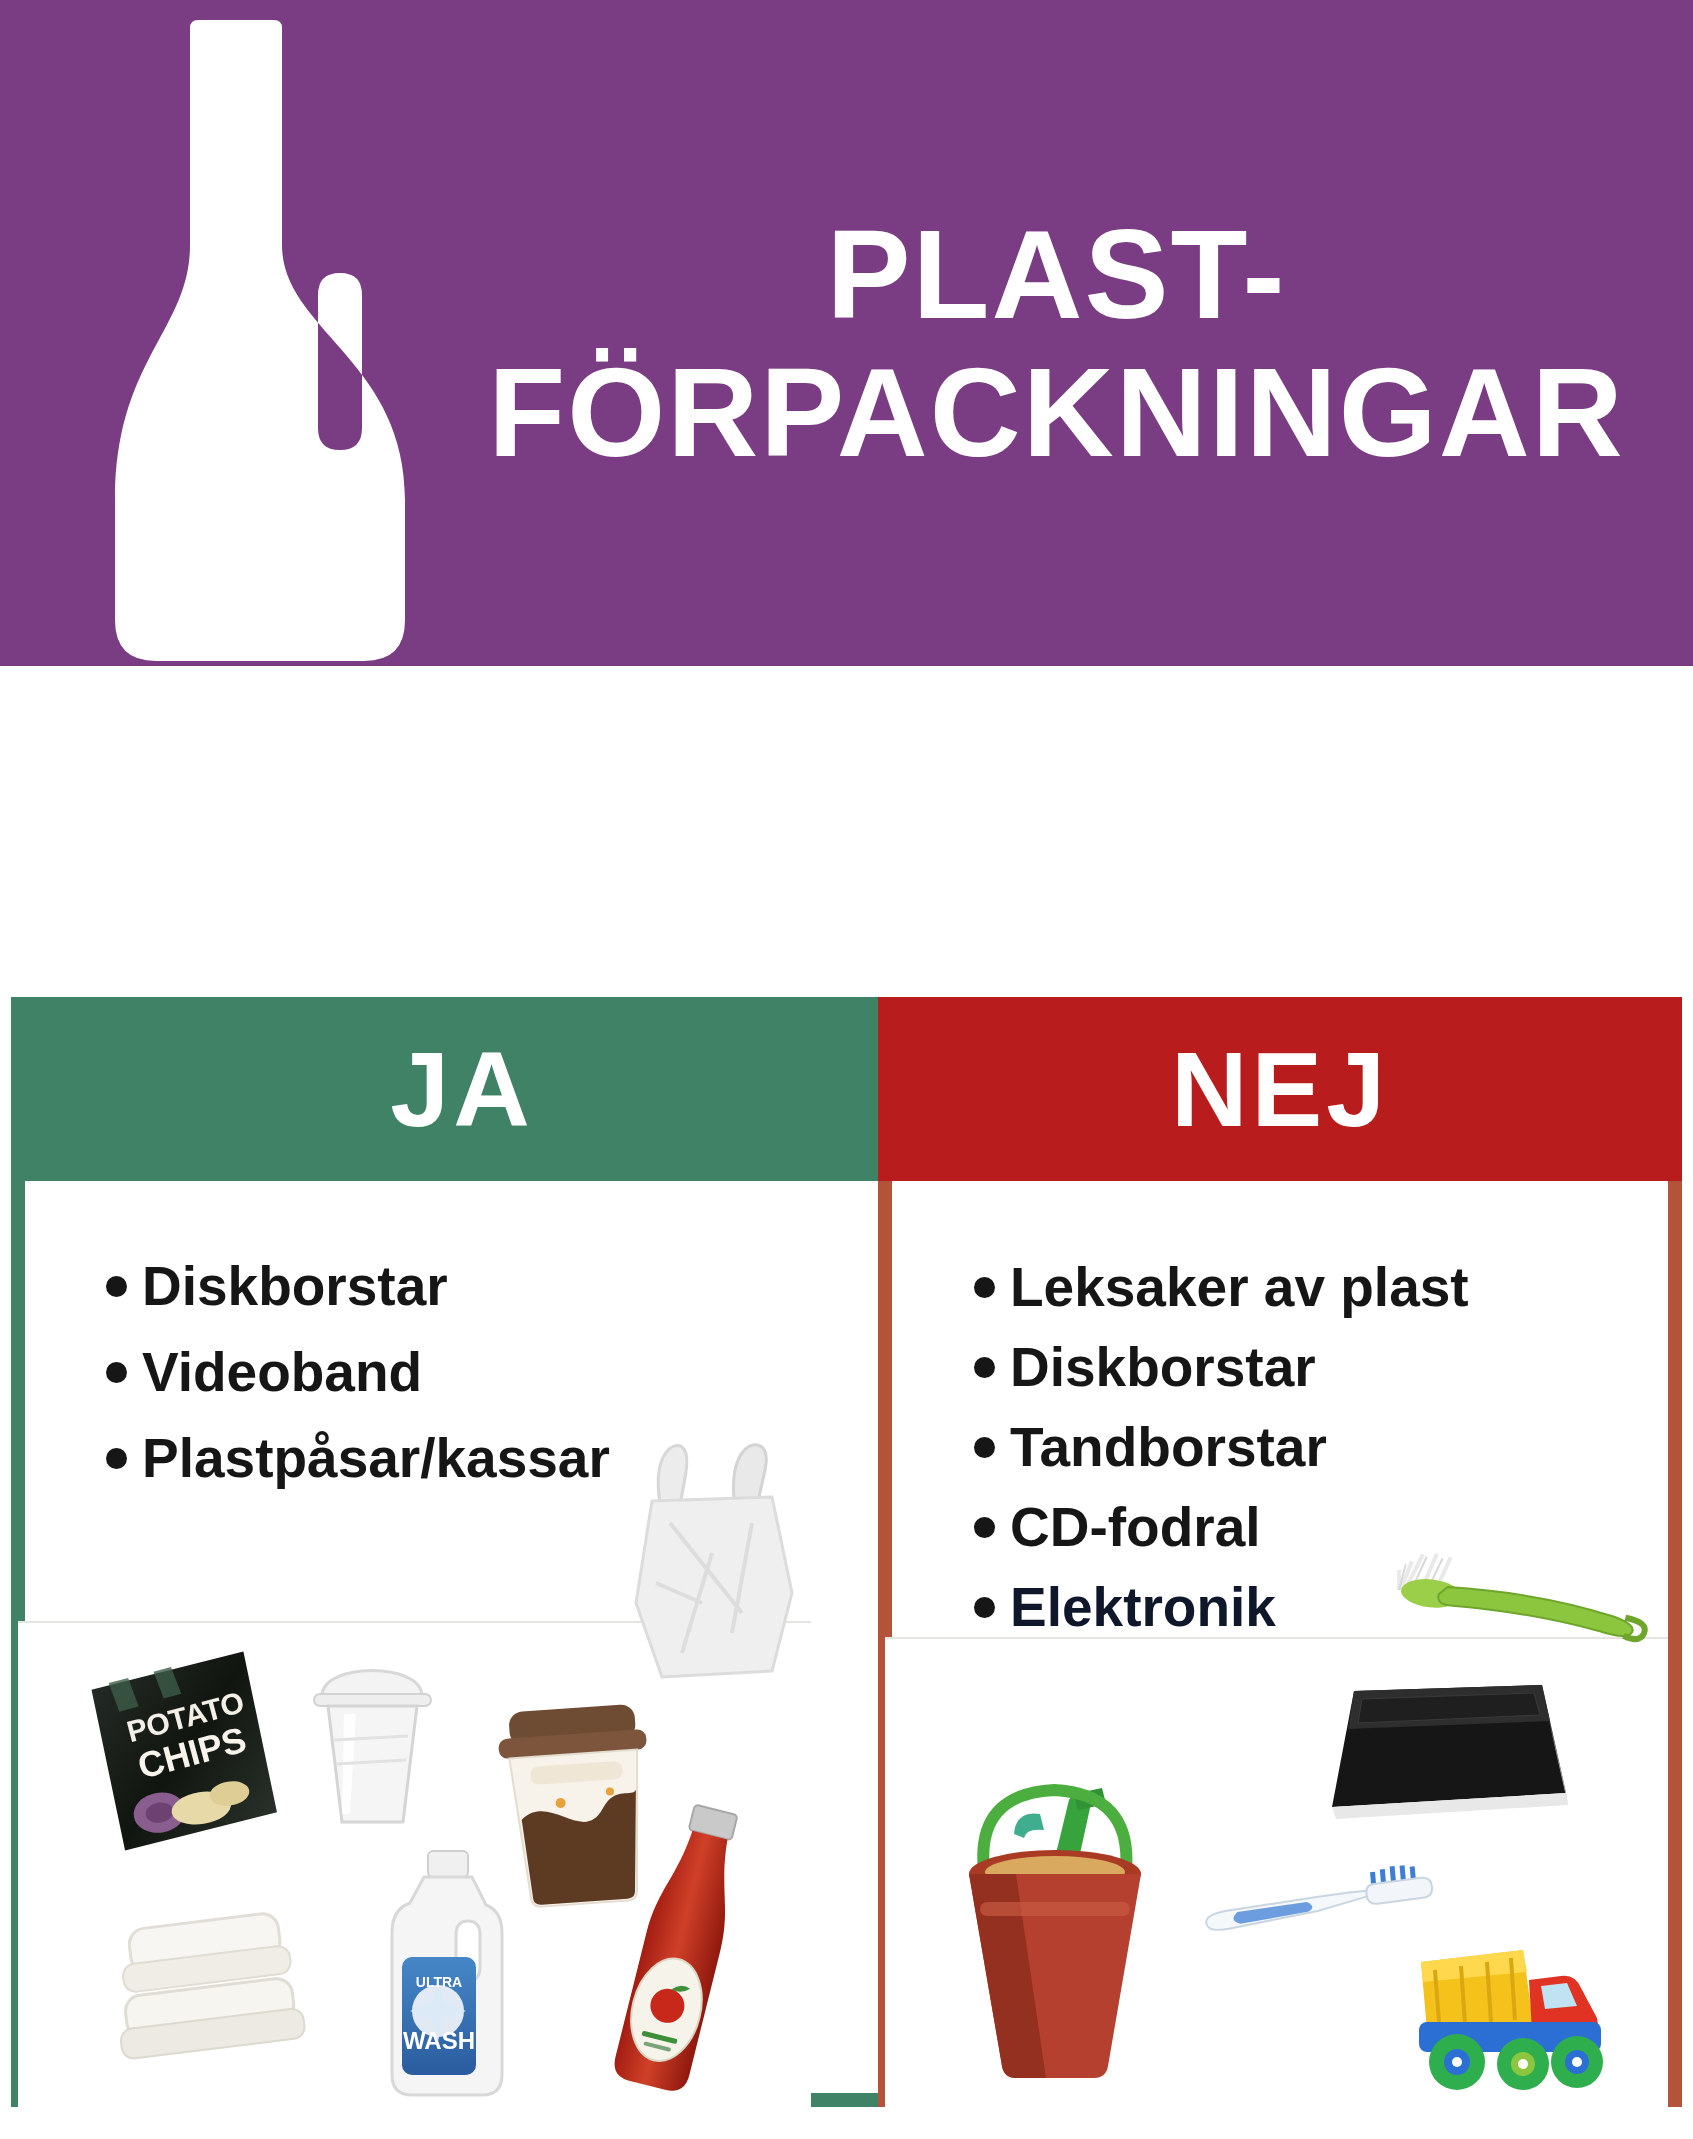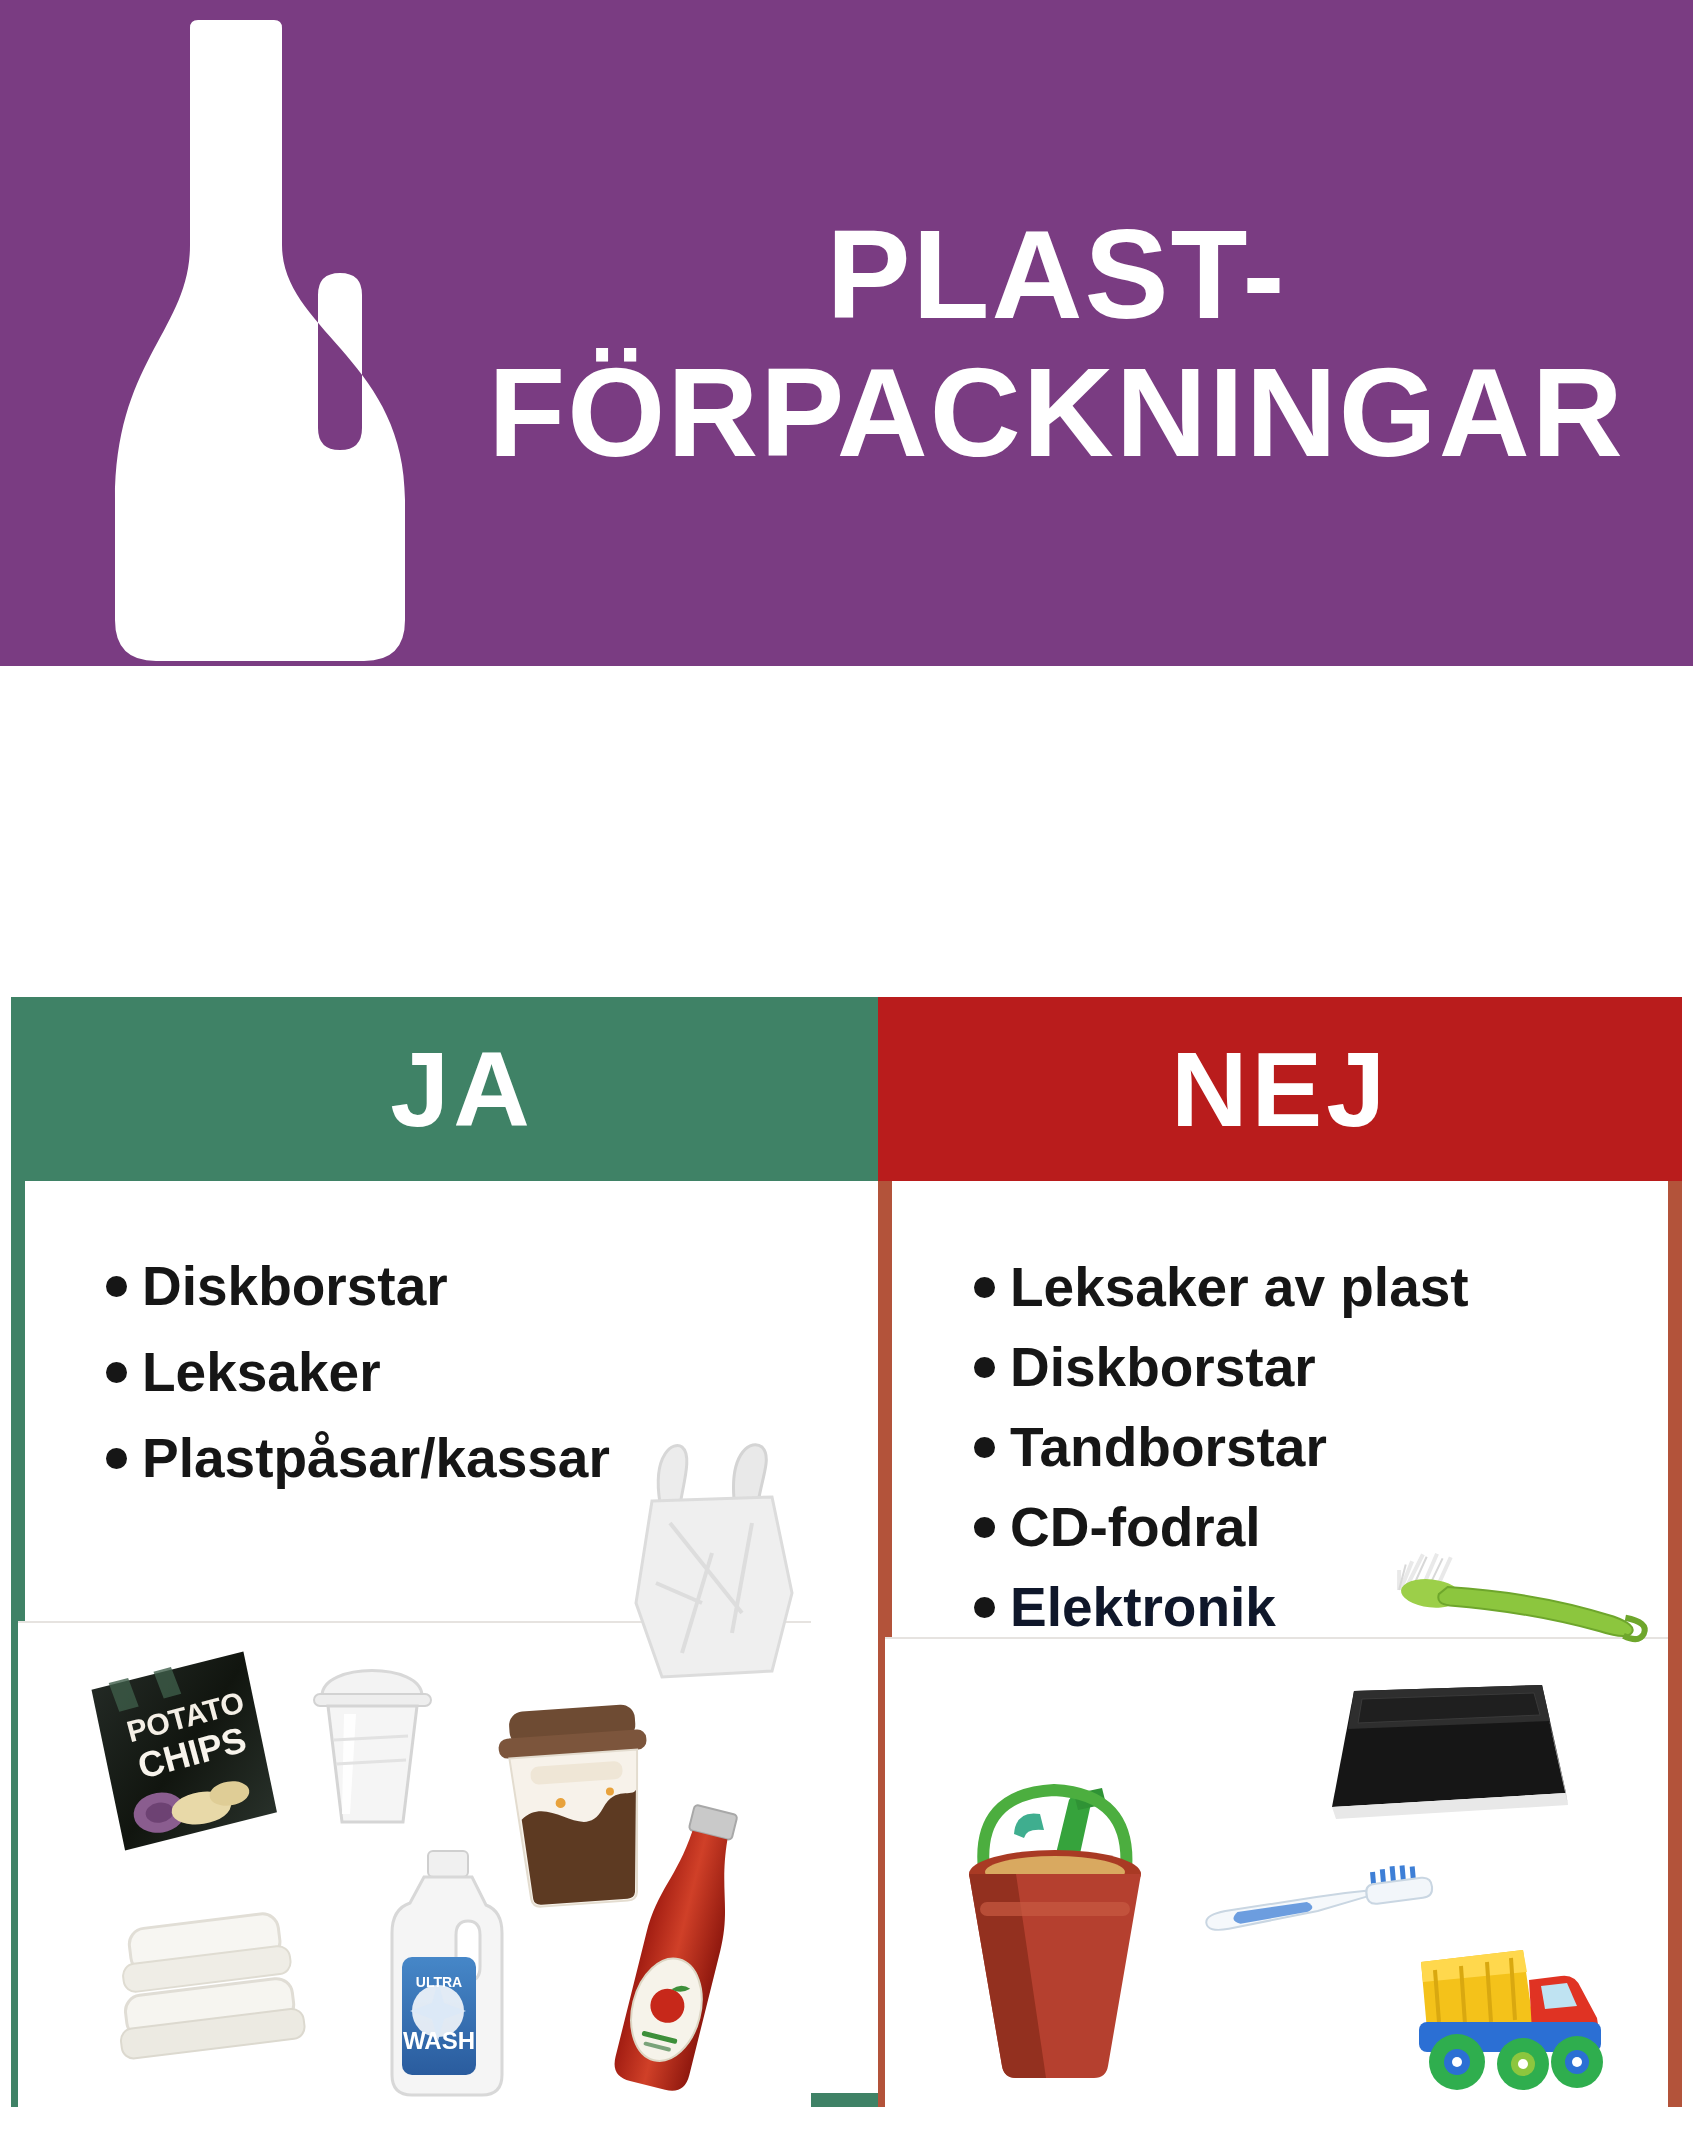--- a/index.html
+++ b/index.html
@@ -59,21 +59,21 @@
       <span>JA</span>
     </div>
 
     <ul class="blist list-yes">
       <li>
           <span class="dot"></span>
           <span>Diskborstar</span>
         </li>
       <li>
           <span class="dot"></span>
-          <span>Leksaker</span>
+          <span>Videoband</span>
         </li>
       <li>
           <span class="dot"></span>
           <span>Plastpåsar/kassar</span>
         </li>
     </ul>
 
     <div class="photostrip strip-yes"></div>
 
     <div class="ph" style="left:597px;top:422px;">

